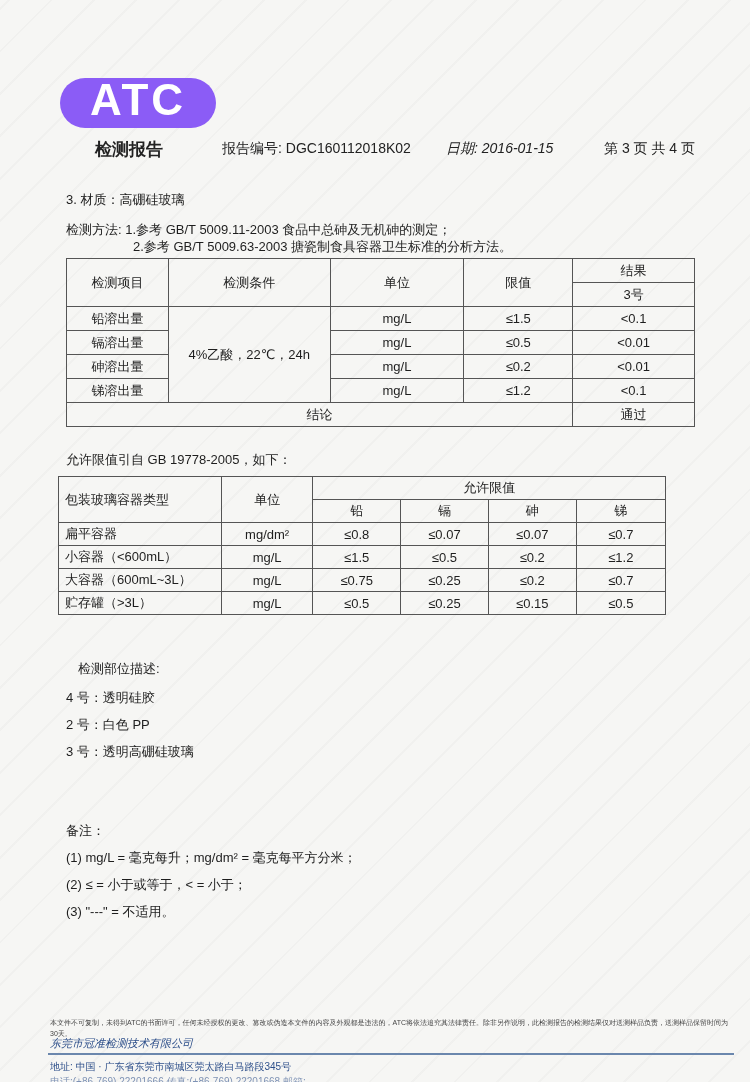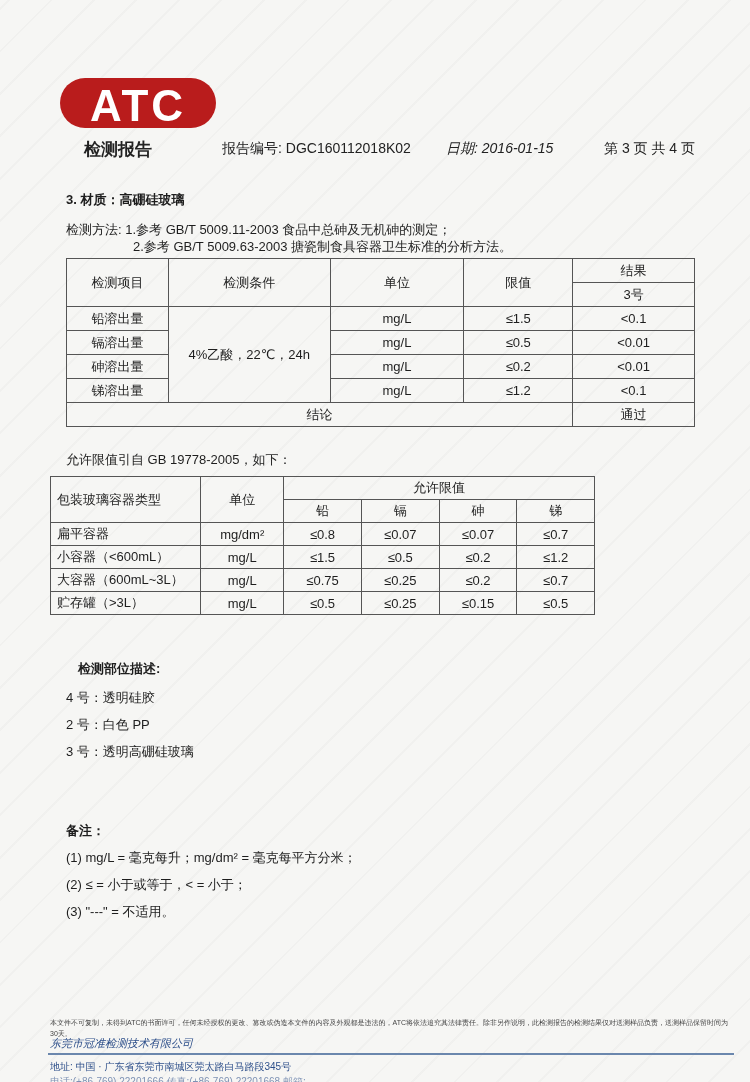--- a/index.html
+++ b/index.html
@@ -10,41 +10,41 @@
     color: #1e1e1e;
     position: relative;
   }
   .page { position: absolute; left: 0; top: 0; width: 750px; height: 1082px; }
   .watermark {
     position: absolute; inset: 0; pointer-events: none;
     background-image: repeating-linear-gradient(-45deg, rgba(0,0,0,0.0) 0px, rgba(0,0,0,0.0) 28px, rgba(140,140,140,0.05) 28px, rgba(140,140,140,0.05) 30px);
   }
   .logo {
     position: absolute; left: 60px; top: 78px; width: 156px; height: 50px;
-    background: #b91c1c; border-radius: 25px;
-    display: flex; align-items: flex-end; justify-content: center;
+    background: #8b5cf6; border-radius: 25px;
+    display: flex; align-items: flex-start; justify-content: center;
   }
   .logo span {
     color: #ffffff; font-weight: bold; font-size: 44px; letter-spacing: 3px;
     font-family: "Liberation Sans", sans-serif; line-height: 1;
   }
   .hdr { position: absolute; top: 140px; font-size: 14px; color: #222; }
-  .hdr-title { left: 84px; font-size: 17px; font-weight: bold; top: 138px; }
+  .hdr-title { left: 95px; font-size: 17px; font-weight: bold; top: 138px; }
   .hdr-no { left: 222px; }
   .hdr-date { left: 446px; font-style: italic; }
   .hdr-page { left: 604px; text-align: center; }
 
   .line { position: absolute; font-size: 13px; color: #1e1e1e; white-space: nowrap; }
-  .bold { font-weight: bold; text-align: right; }
+  .bold { font-weight: normal; text-align: right; }
 
   table { border-collapse: collapse; position: absolute; font-size: 13px; }
   td, th { border: 1.5px solid #555; text-align: center; font-weight: normal; padding: 0; }
   .t1 { left: 66px; top: 258px; width: 629px; }
   .t1 td, .t1 th { height: 23px; }
-  .t2 { left: 50px; top: 476px; width: 545px; }
+  .t2 { left: 58px; top: 476px; width: 608px; }
   .t2 td, .t2 th { height: 22px; }
   .left { text-align: left; padding-left: 6px; }
 
   .footer-note { position: absolute; left: 50px; top: 1017px; width: 680px; font-size: 7px; color: #444; line-height: 11px; }
   .company { position: absolute; left: 50px; top: 1036px; font-size: 11px; font-weight: normal; font-style: italic; color: #2d4f8a; }
   .rule { position: absolute; left: 48px; top: 1053px; width: 686px; height: 2px; background: #6b87ad; }
   .address { position: absolute; left: 50px; top: 1060px; font-size: 10px; color: #2d4f8a; text-align: right; }
   .phone { position: absolute; left: 50px; top: 1075px; font-size: 10px; color: #2d4f8a; opacity: 0.6; }
 </style>
 </head>

